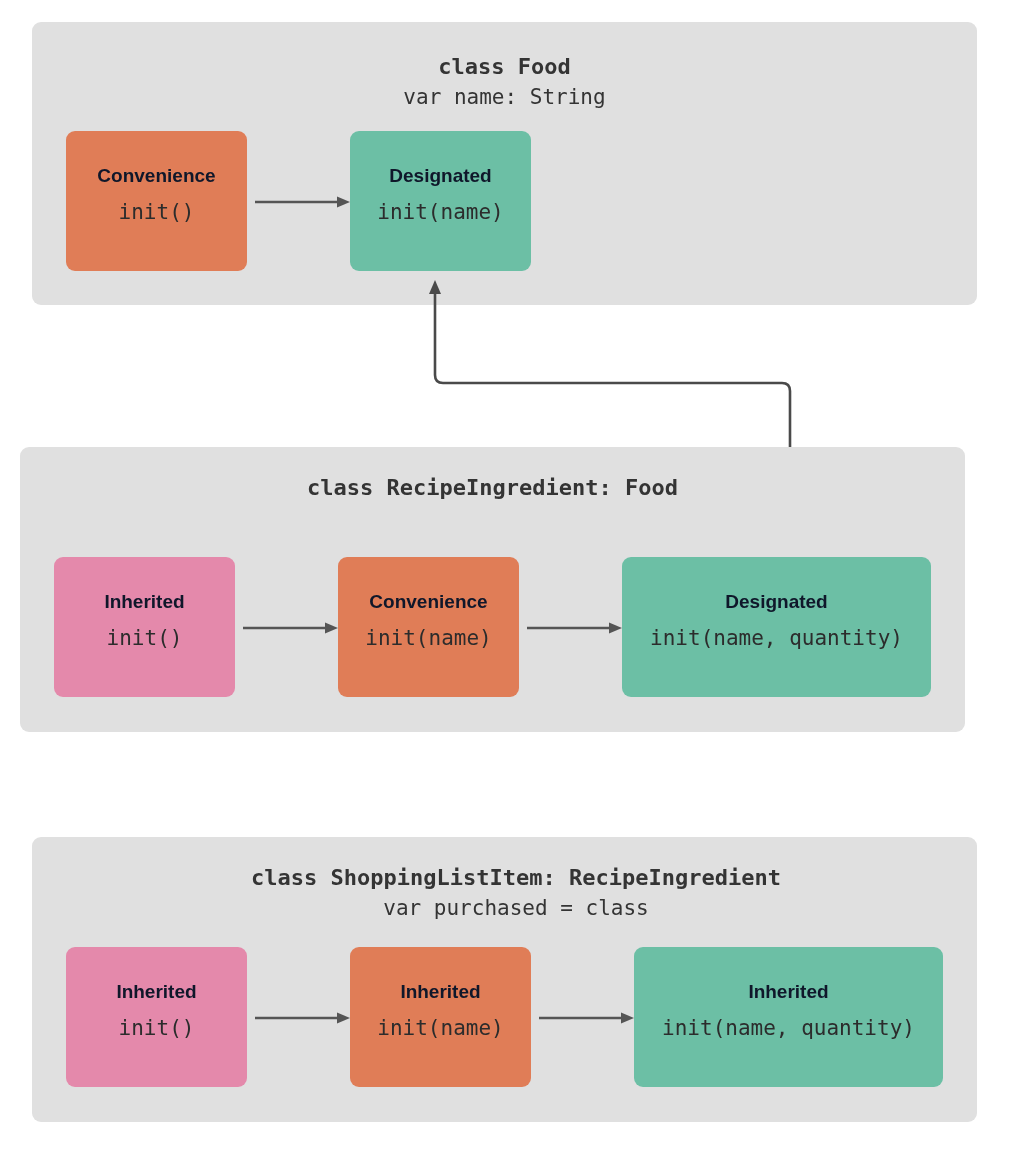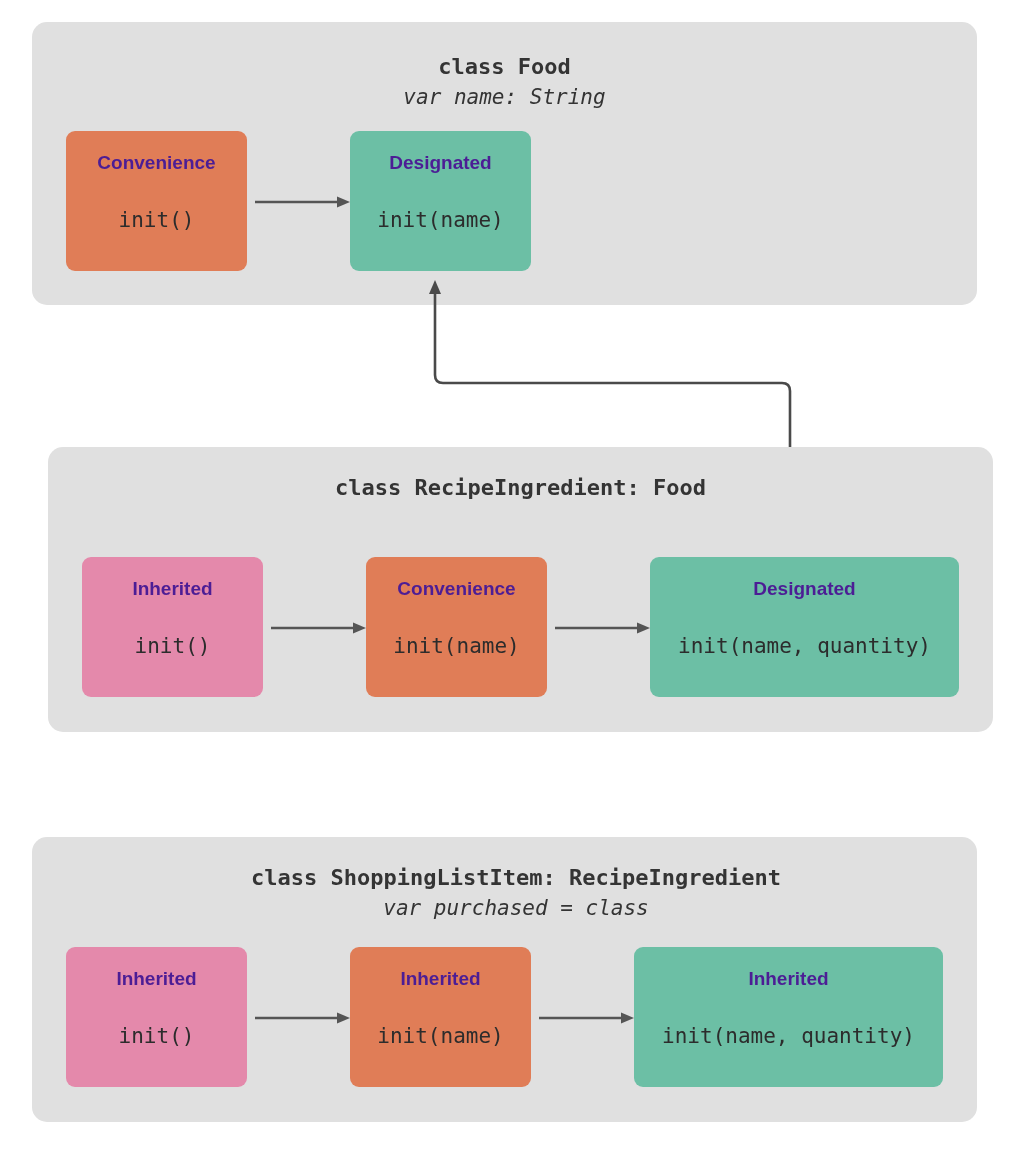--- a/index.html
+++ b/index.html
@@ -22,21 +22,21 @@
     left: 0;
     top: 0;
     width: 1014px;
     height: 1150px;
   }
 
   
   .panel {
     position: absolute;
     background: #e0e0e0;
-    border-radius: 15px;
+    border-radius: 9px;
     box-sizing: border-box;
   }
 
   .panel-header {
     position: absolute;
     left: 0;
     right: 0;
     text-align: center;
     font-family: "DejaVu Sans Mono", "Liberation Mono", monospace;
     color: #343434;
@@ -46,21 +46,20 @@
     font-weight: bold;
     line-height: 30px;
     letter-spacing: 0px;
     white-space: nowrap;
   }
   .panel-subtitle {
     font-size: 21px;
     font-weight: normal;
     line-height: 30px;
     white-space: nowrap;
-    font-style: italic;
   }
 
   
   .init-box {
     position: absolute;
     border-radius: 9px;
     box-sizing: border-box;
     display: flex;
     flex-direction: column;
     align-items: center;
@@ -68,30 +67,30 @@
     overflow: hidden;
   }
   .init-box.kind-convenience { background: #e07d57; }
   .init-box.kind-designated  { background: #6cbfa5; }
   .init-box.kind-inherited   { background: #e489ab; }
 
   .init-kind {
     font-family: "Liberation Sans", sans-serif;
     font-weight: bold;
     font-size: 19px;
-    color: #4c1d95;
-    margin-top: 21px;
+    color: #0f172a;
+    margin-top: 34px;
     white-space: nowrap;
   }
   .init-sig {
     font-family: "DejaVu Sans Mono", "Liberation Mono", monospace;
     font-weight: normal;
     font-size: 21px;
     color: #2c2c2c;
-    margin-top: 34px;
+    margin-top: 13px;
     white-space: nowrap;
   }
 
   
   .arrow-svg {
     position: absolute;
     overflow: visible;
     pointer-events: none;
   }
   .arrow-line {
@@ -139,21 +138,21 @@
       <div class="init-kind">Designated</div>
       <div class="init-sig">init(name)</div>
     </div>
   </div>
 
   <svg class="arrow-svg" style="left:0px; top:0px;" width="1014" height="1150" viewBox="0 0 1014 1150">
     <path class="link-line" d="M 790,557 L 790,391 Q 790,383 782,383 L 443,383 Q 435,383 435,375 L 435,292"></path>
     <polygon class="link-head" points="429,294 435,280 441,294"></polygon>
   </svg>
 
-  <div class="panel" style="left:48px; top:447px; width:945px; height:285px;">
+  <div class="panel" style="left:20px; top:447px; width:945px; height:285px;">
 
     <div class="panel-header" style="top:26px;">
       <div class="panel-title">class RecipeIngredient: Food</div>
     </div>
 
     <div class="init-box kind-inherited" style="left:34px; top:110px; width:181px; height:140px;">
       <div class="init-kind">Inherited</div>
       <div class="init-sig">init()</div>
     </div>
 

